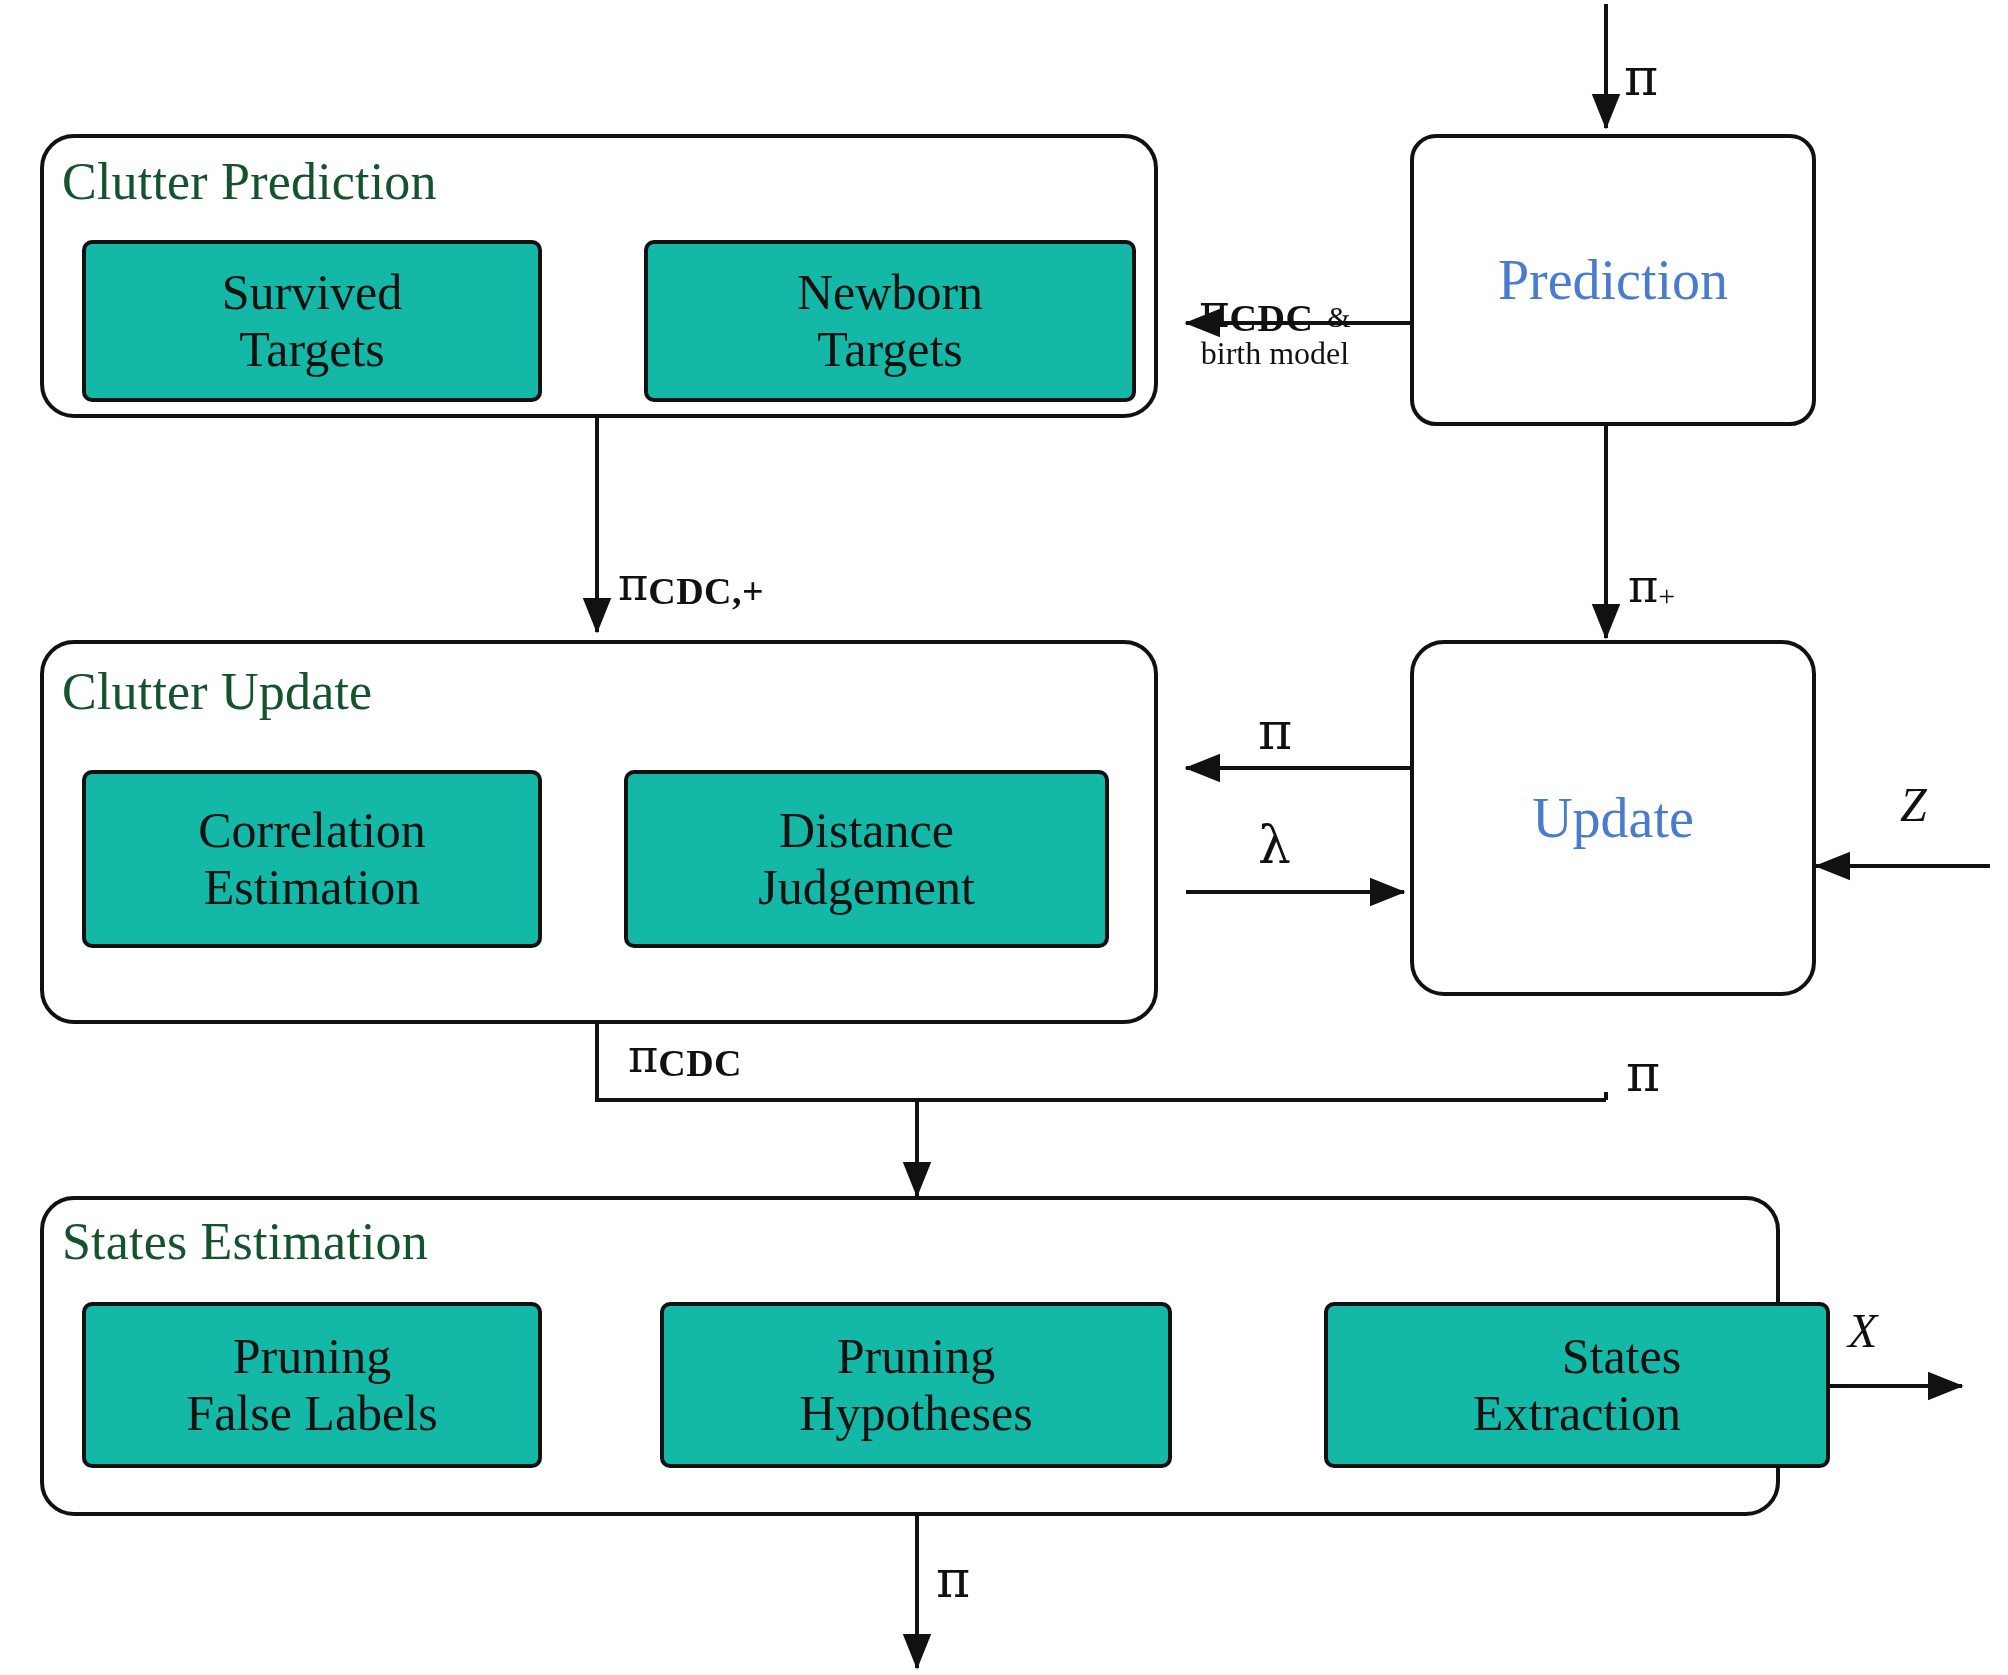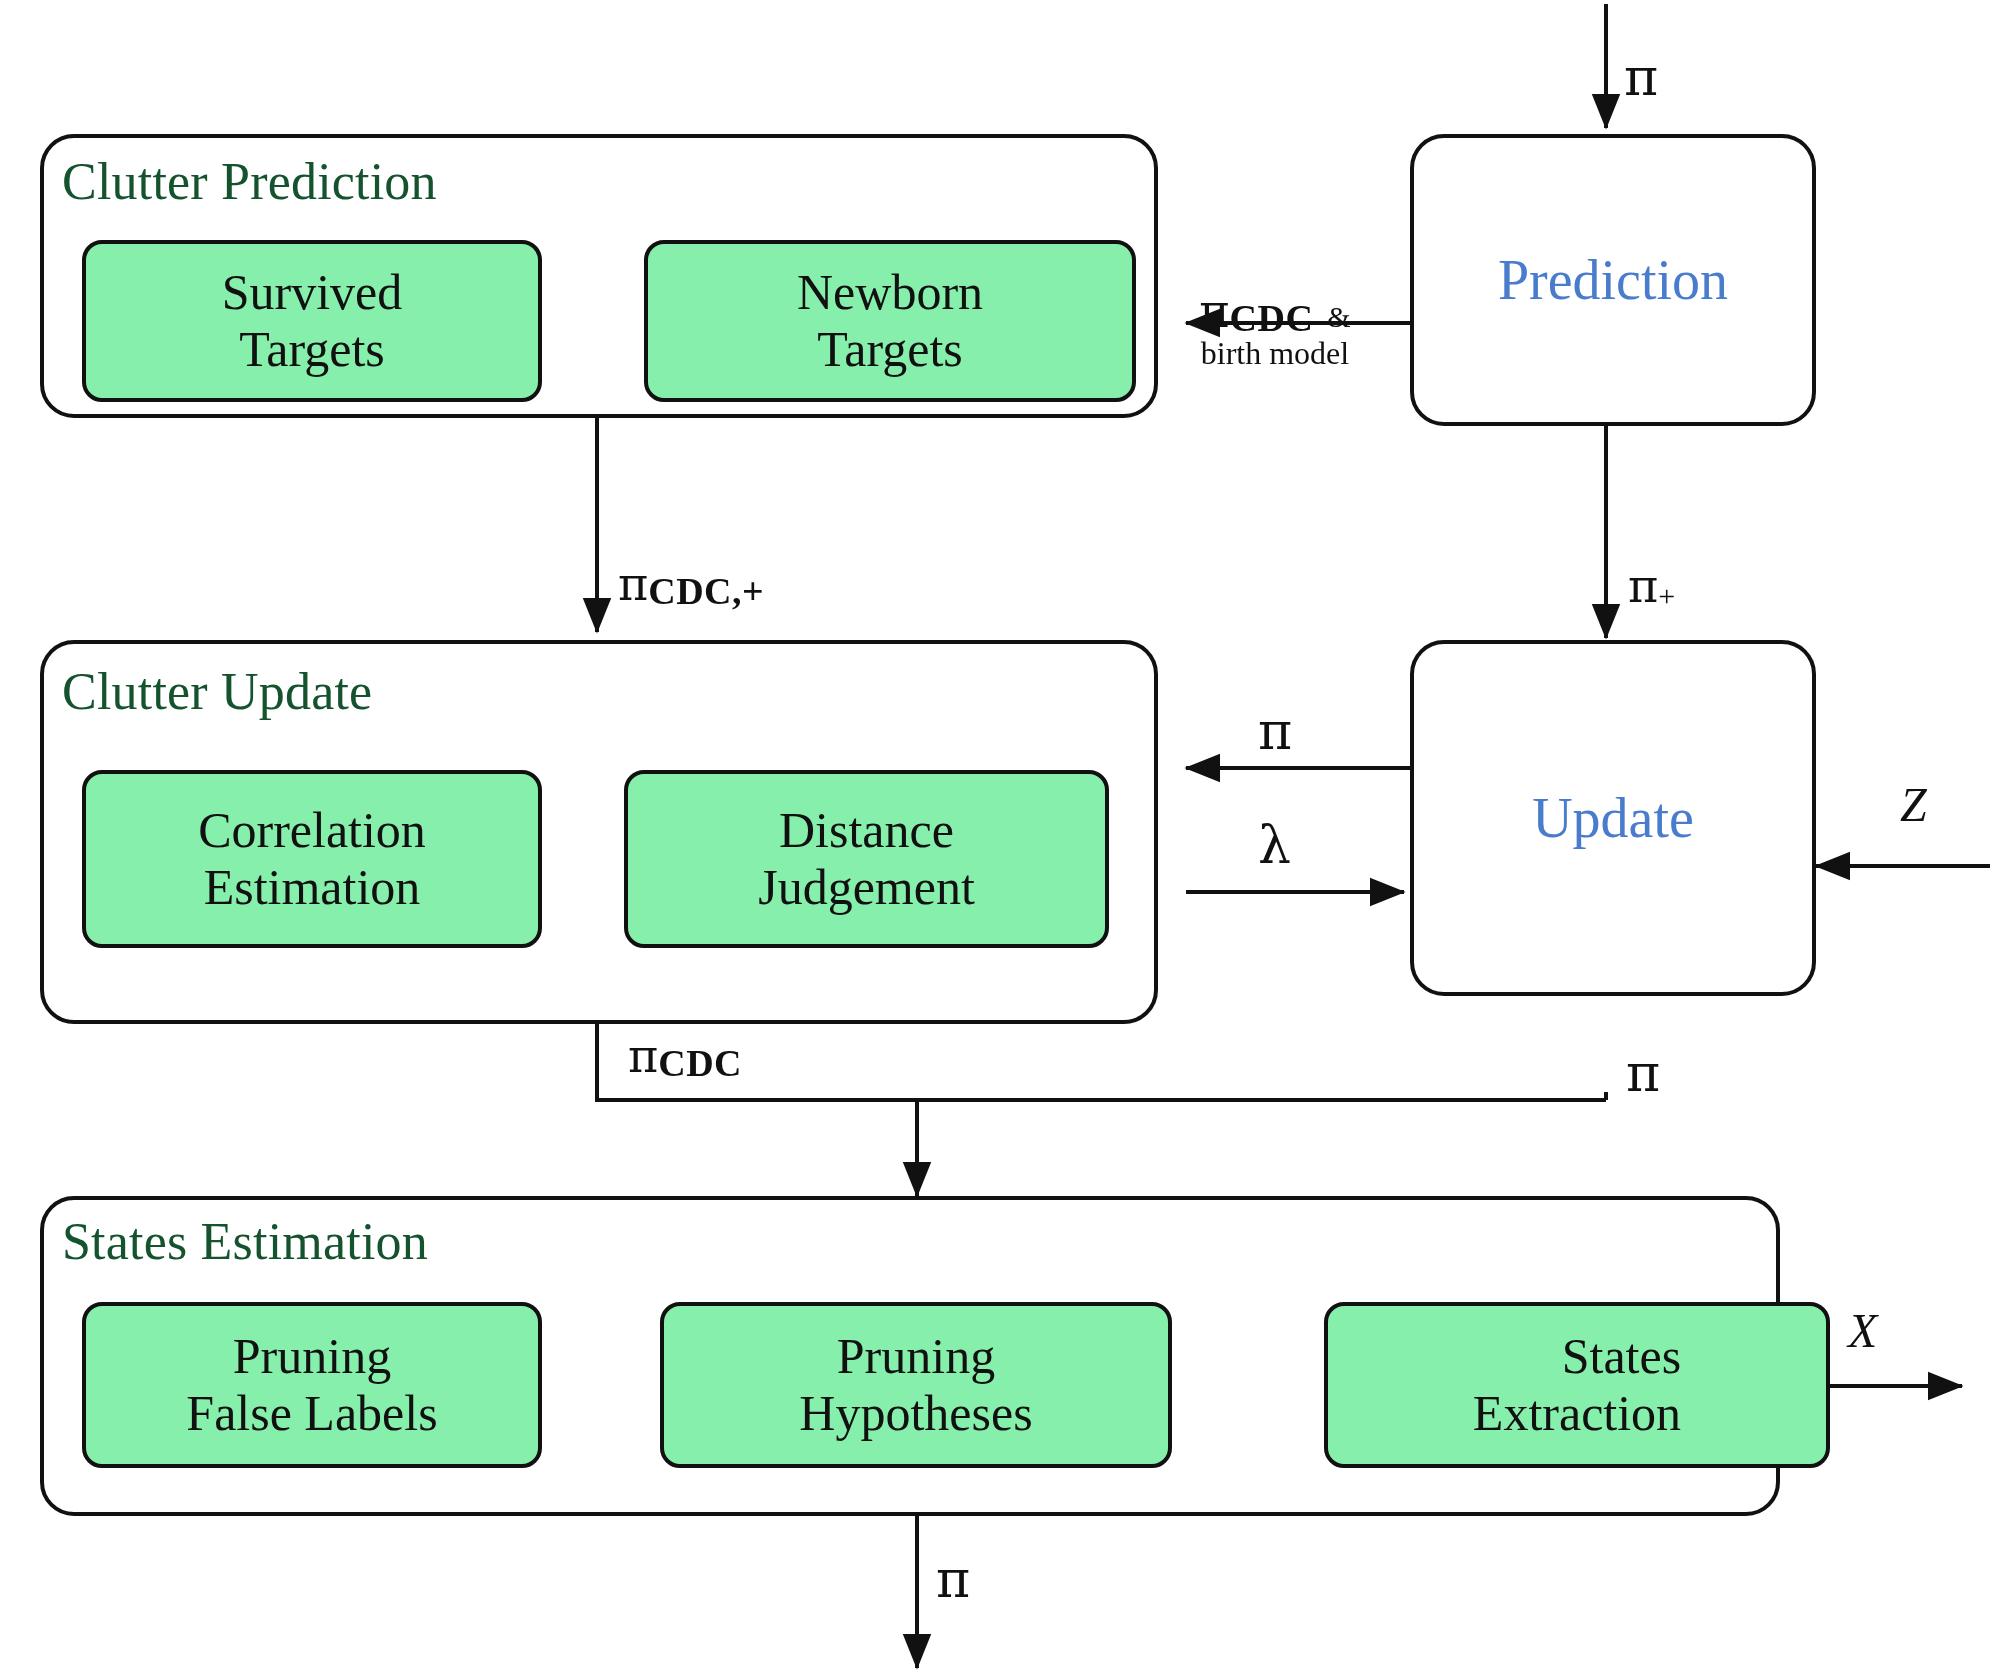--- a/index.html
+++ b/index.html
@@ -40,22 +40,22 @@
     line-height: 1;
     white-space: nowrap;
     letter-spacing: 0.2px;
   }
 
   
   .node {
     position: absolute;
     box-sizing: border-box;
     border: 4px solid #111111;
-    border-radius: 20px;
-    background: #86efac;
+    border-radius: 10px;
+    background: #14b8a6;
     display: flex;
     align-items: center;
     justify-content: center;
     text-align: center;
     color: #111111;
     font-size: 50px;
     line-height: 1.14;
     padding: 4px 10px;
   }
   .node span { display: block; }
@@ -156,21 +156,21 @@
     </span>
   </div>
 
   <div class="node" style="left:644px; top:240px; width:492px; height:162px;">
     <span>
       <span>Newborn</span>
       <span>Targets</span>
     </span>
   </div>
 
-  <div class="stage" style="left:1410px; top:134px; width:406px; height:292px;">
+  <div class="stage" style="left:1410px; top:134px; width:406px; height:292px;border-radius:26px;">
     <span>Prediction</span>
   </div>
 
   <div class="group" style="left:40px; top:640px; width:1118px; height:384px;"></div>
   <div class="group-title" style="left:62px; top:666px;">Clutter Update</div>
 
   <div class="node" style="left:82px; top:770px; width:460px; height:178px;">
     <span>
       <span>Correlation</span>
       <span>Estimation</span>

